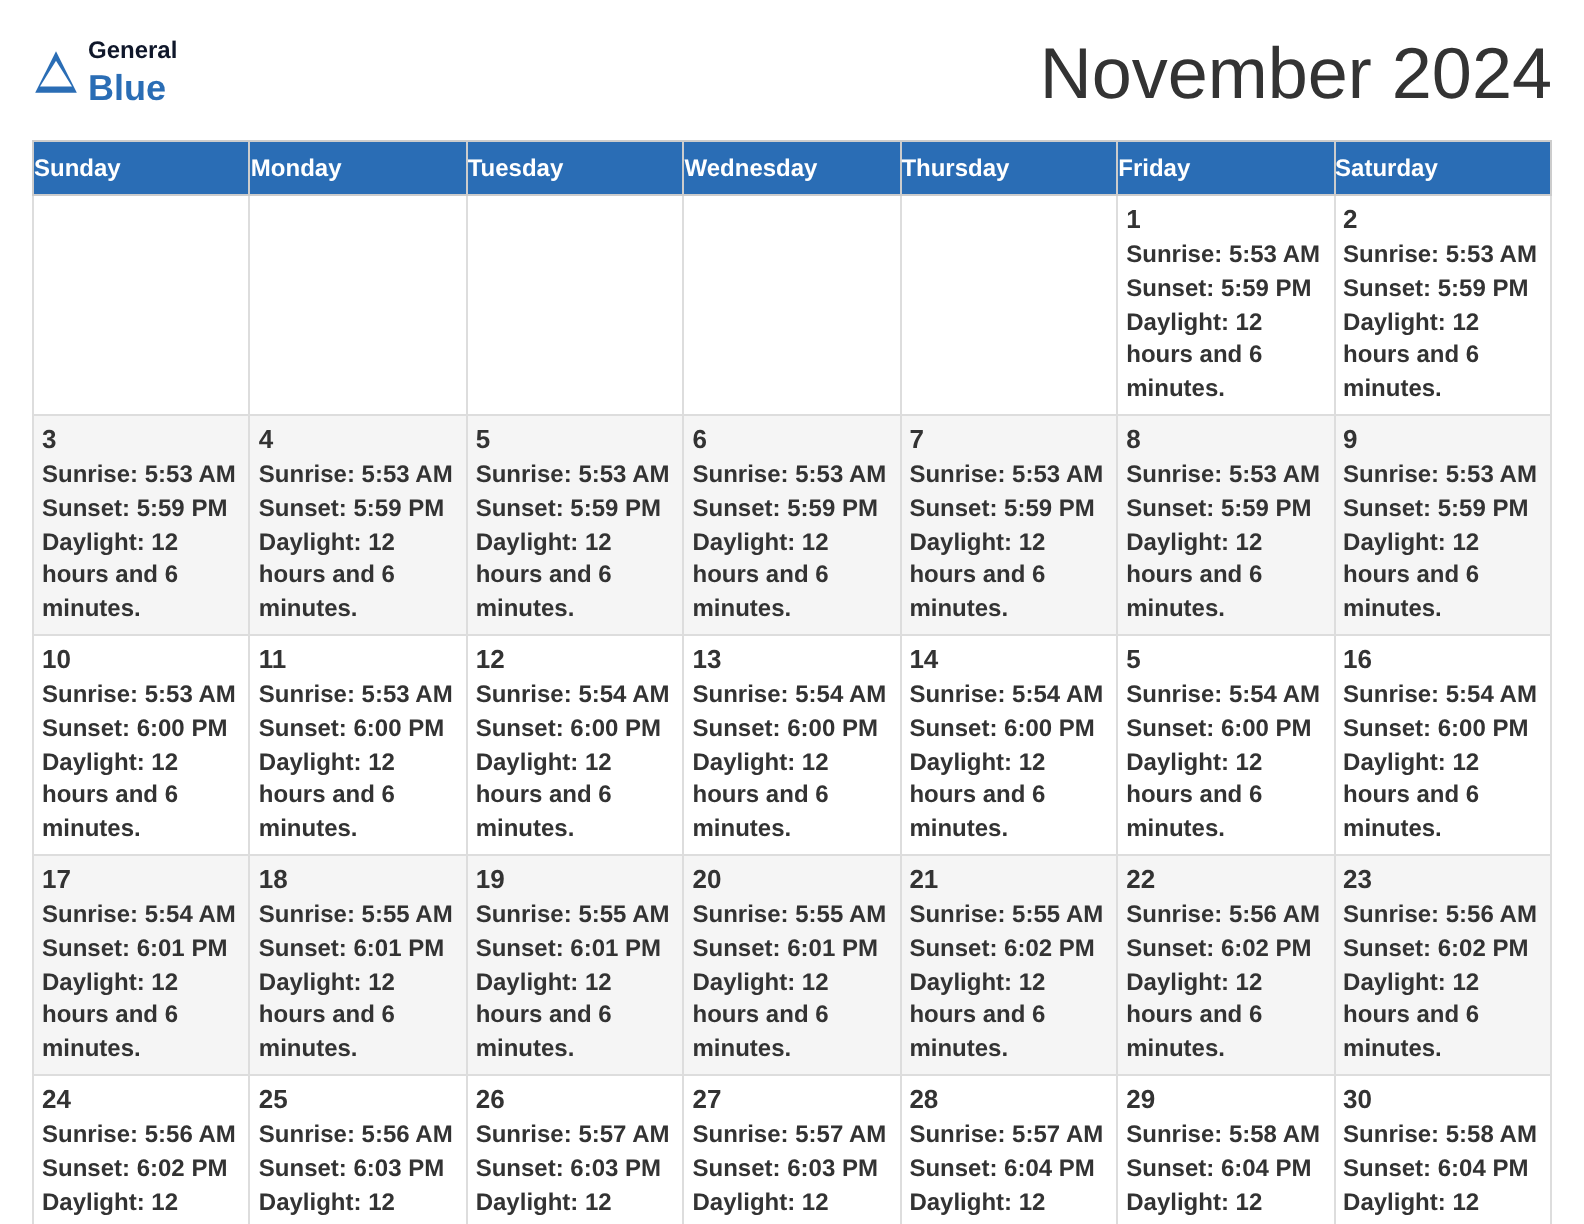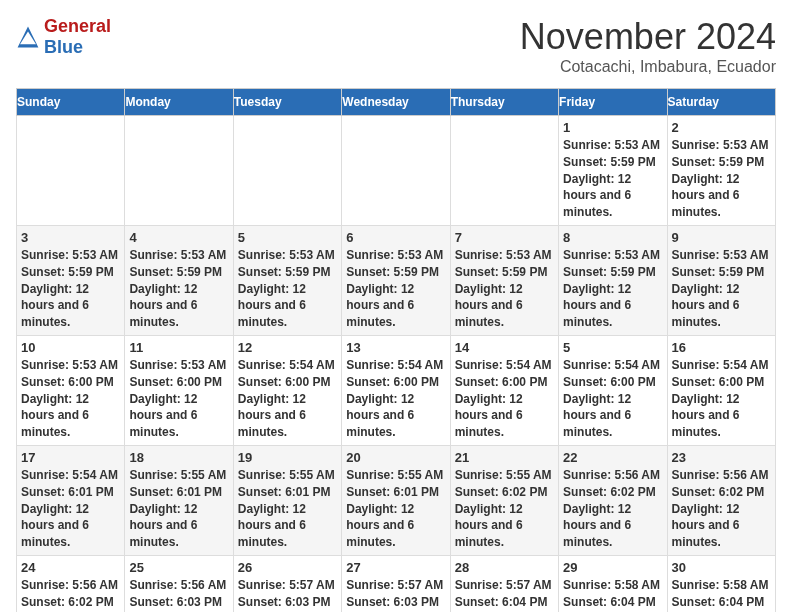--- a/index.html
+++ b/index.html
@@ -15,23 +15,23 @@
       justify-content: space-between;
       align-items: flex-start;
       margin-bottom: 12px;
     }
     .logo {
       display: flex;
       align-items: center;
       gap: 4px;
     }
     .logo-text-general {
-      font-size: 18px;
-      font-weight: bold;
-      color: #b91c1c;
+      font-size: 12px;
+      font-weight: bold;
+      color: #0f172a;
     }
     .logo-text-blue {
       font-size: 18px;
       font-weight: bold;
       color: #2a6db5;
     }
     .logo-icon {
       width: 24px;
       height: 24px;
     }
@@ -100,21 +100,20 @@
       <polygon points="15,2 28,28 2,28" fill="#2a6db5"></polygon>
       <polygon points="15,8 25,24 5,24" fill="white"></polygon>
     </svg>
     <div>
       <span class="logo-text-general">General</span><br>
       <span class="logo-text-blue">Blue</span>
     </div>
   </div>
   <div class="title-area">
     <div class="month-title">November 2024</div>
-    <div class="location-title">Cotacachi, Imbabura, Ecuador</div>
   </div>
 </div>
 
 <table>
   <thead>
     <tr id="header-row">
     <th>Sunday</th>
         <th>Monday</th>
         <th>Tuesday</th>
         <th>Wednesday</th>

